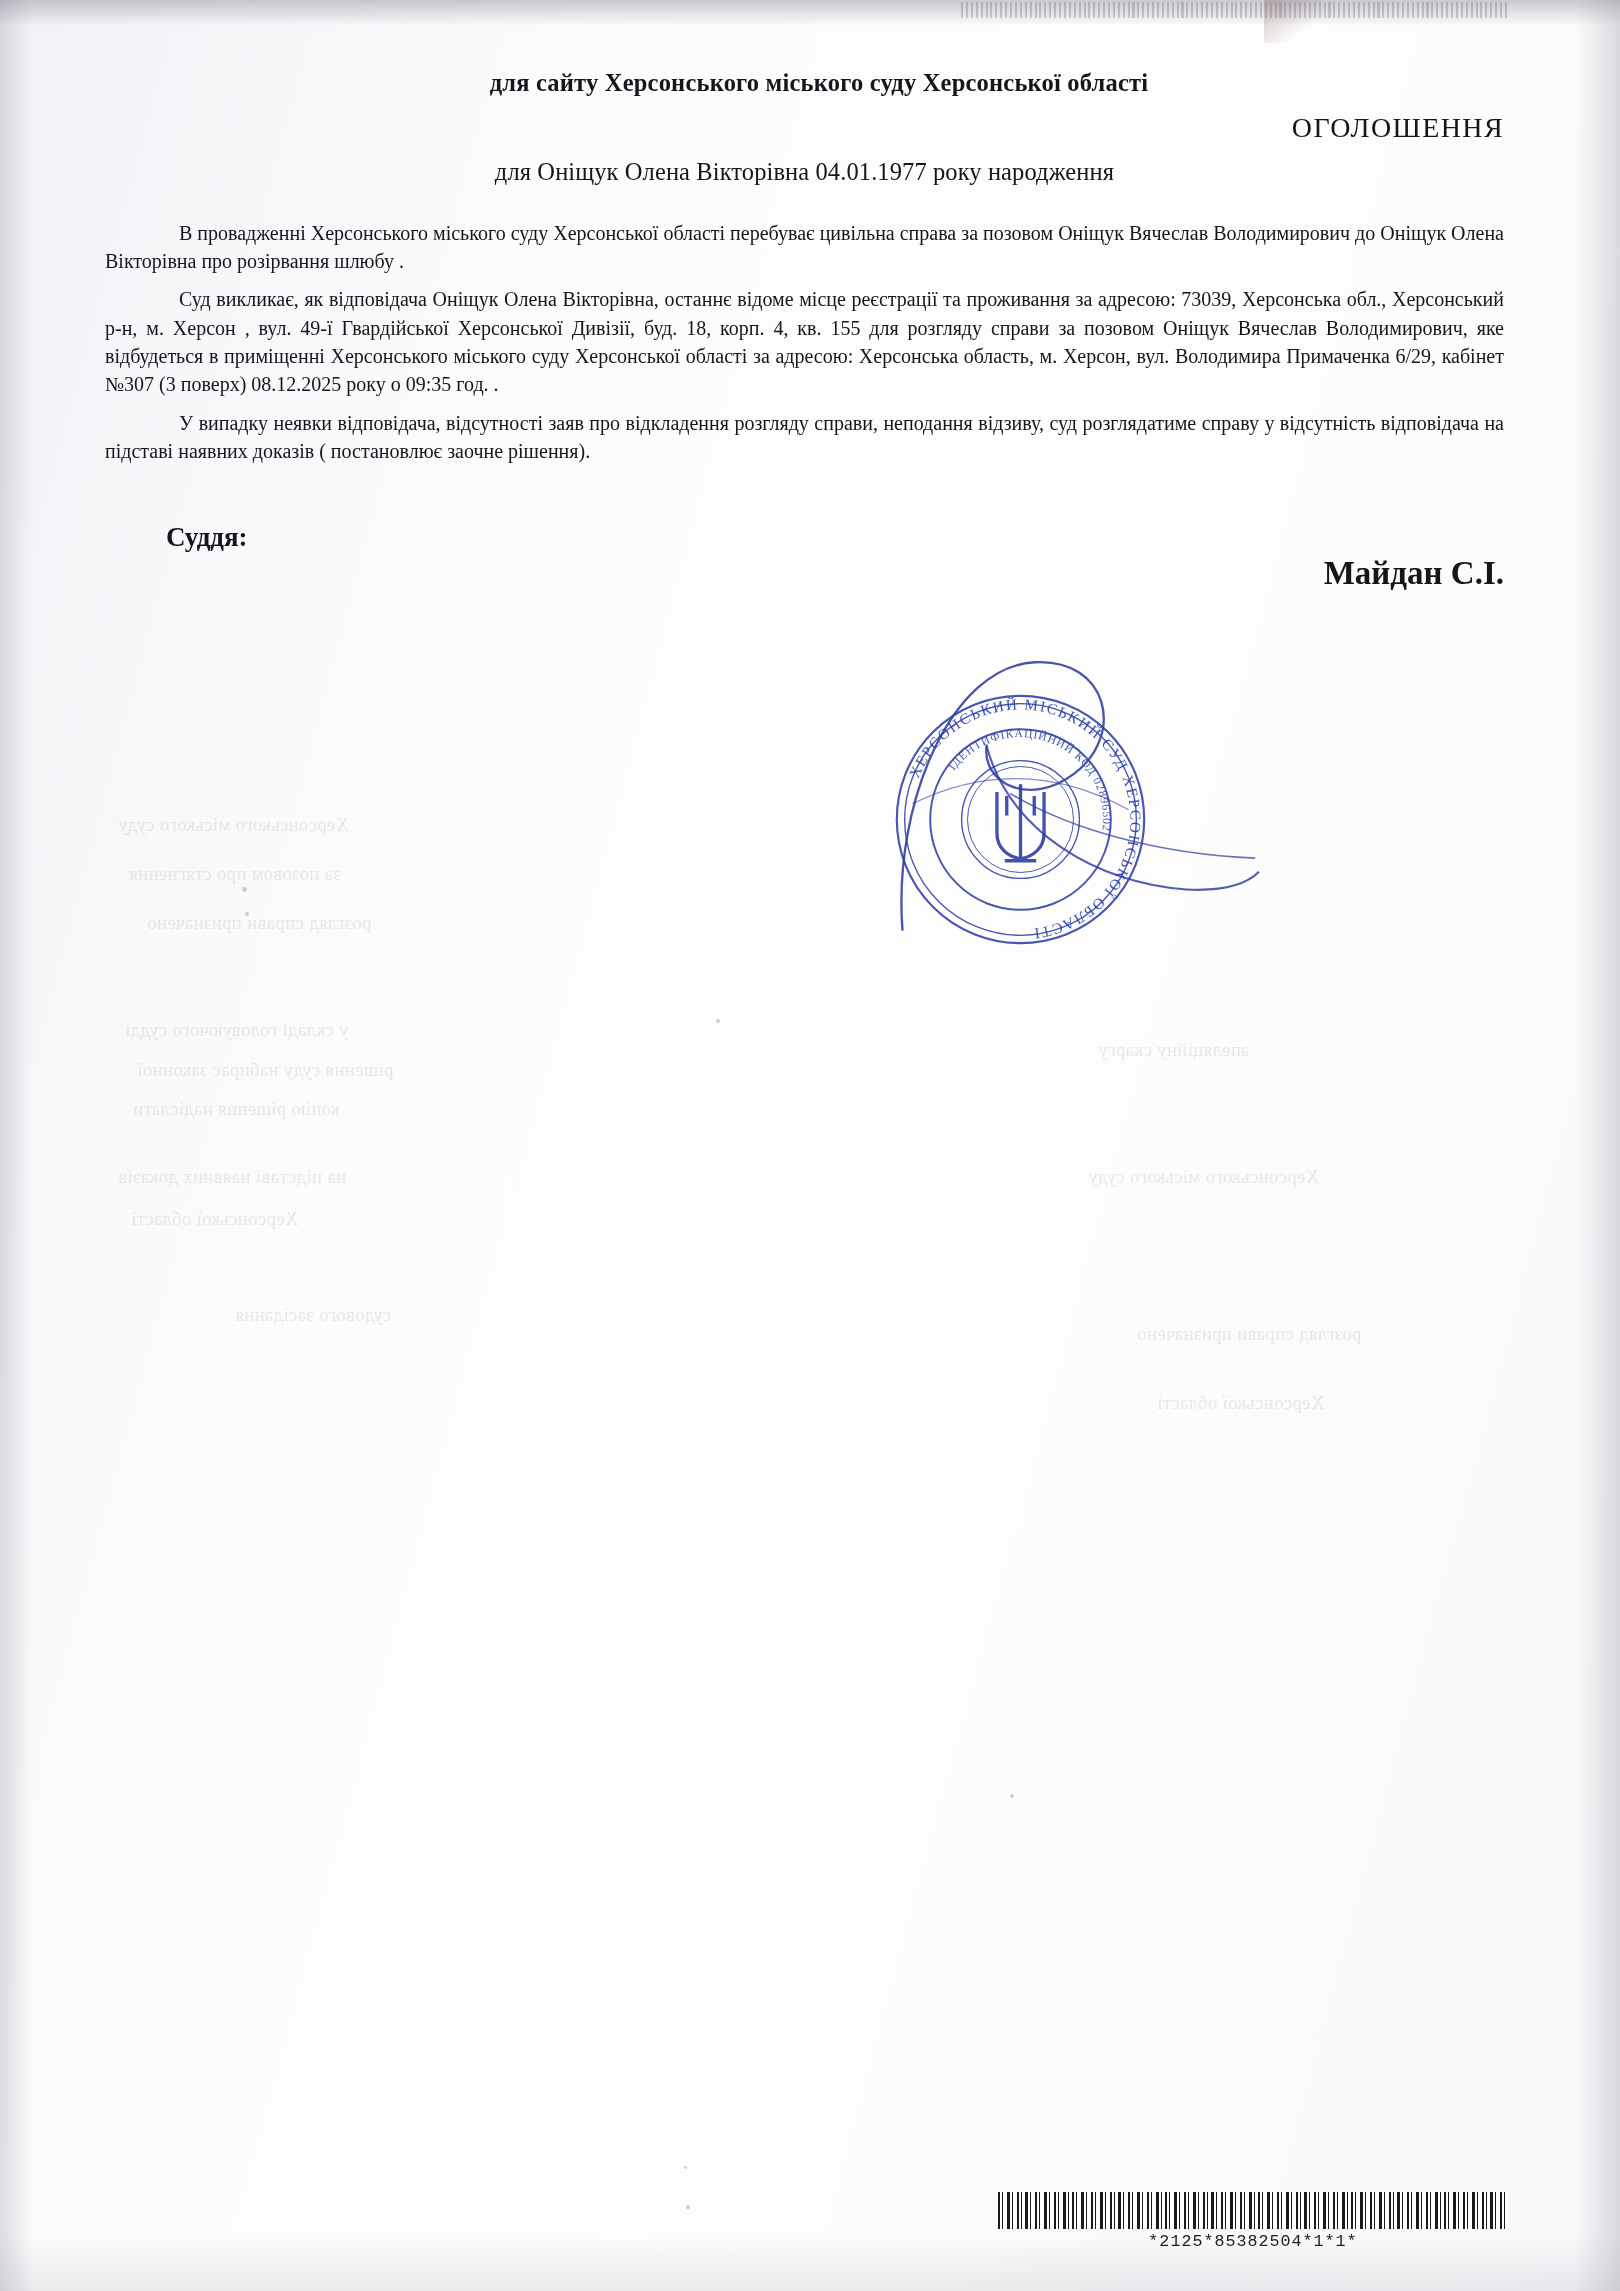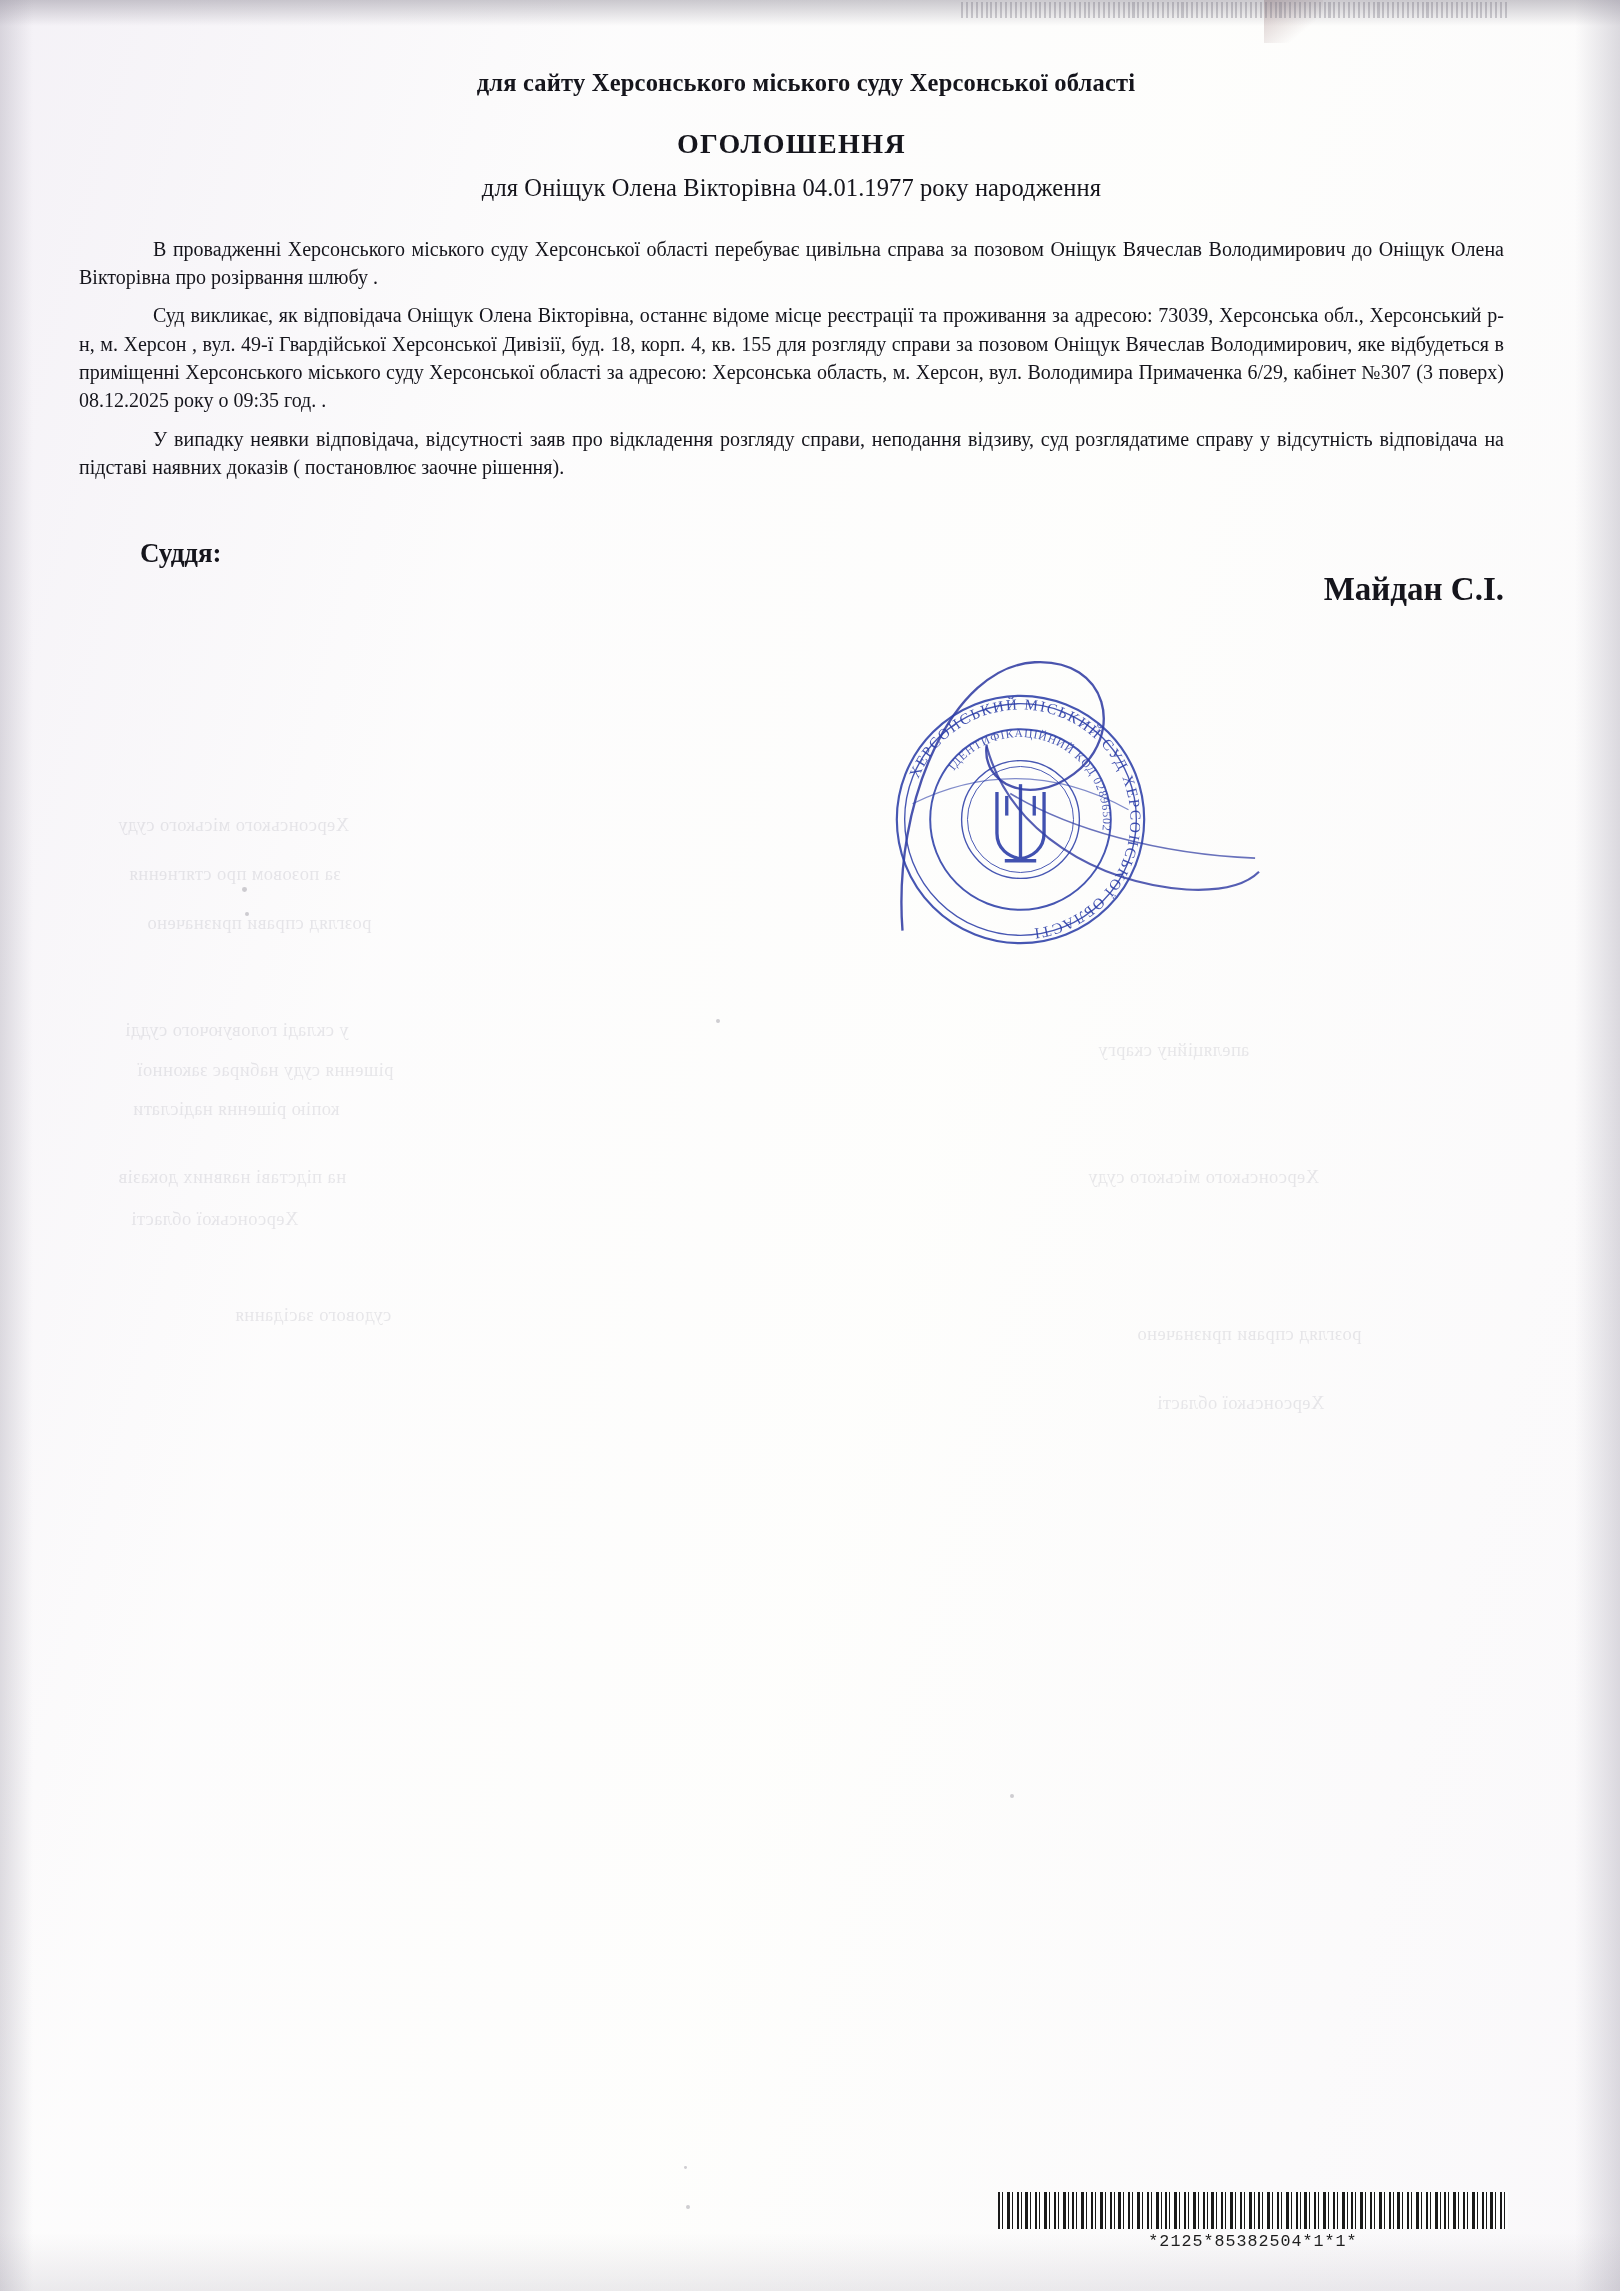--- a/index.html
+++ b/index.html
@@ -84,37 +84,37 @@
     font-size: 18.6px;
     letter-spacing: 0.4px;
     white-space: nowrap;
     pointer-events: none;
     transform: scaleX(-1);
   }
 
   .content {
     position: absolute;
     top: 0; left: 0; right: 0; bottom: 0;
-    padding: 69px 116px 0 79px;
+    padding: 69px 116px 0 105px;
     box-sizing: border-box;
   }
 
   .site-line {
     text-align: center;
     font-weight: bold;
     font-size: 24.5px;
     letter-spacing: 0.2px;
     padding-left: 29px;
   }
   .doc-title {
-    text-align: center;
-    font-weight: bold;
+    text-align: right;
+    font-weight: normal;
     font-size: 28px;
     letter-spacing: 1.4px;
-    margin-top: 31px;
+    margin-top: 15px;
   }
   .subtitle {
     text-align: center;
     font-size: 24.5px;
     margin-top: 13.7px;
     letter-spacing: 0.1px;
   }
   .body-block {
     margin-top: 33px;
   }

